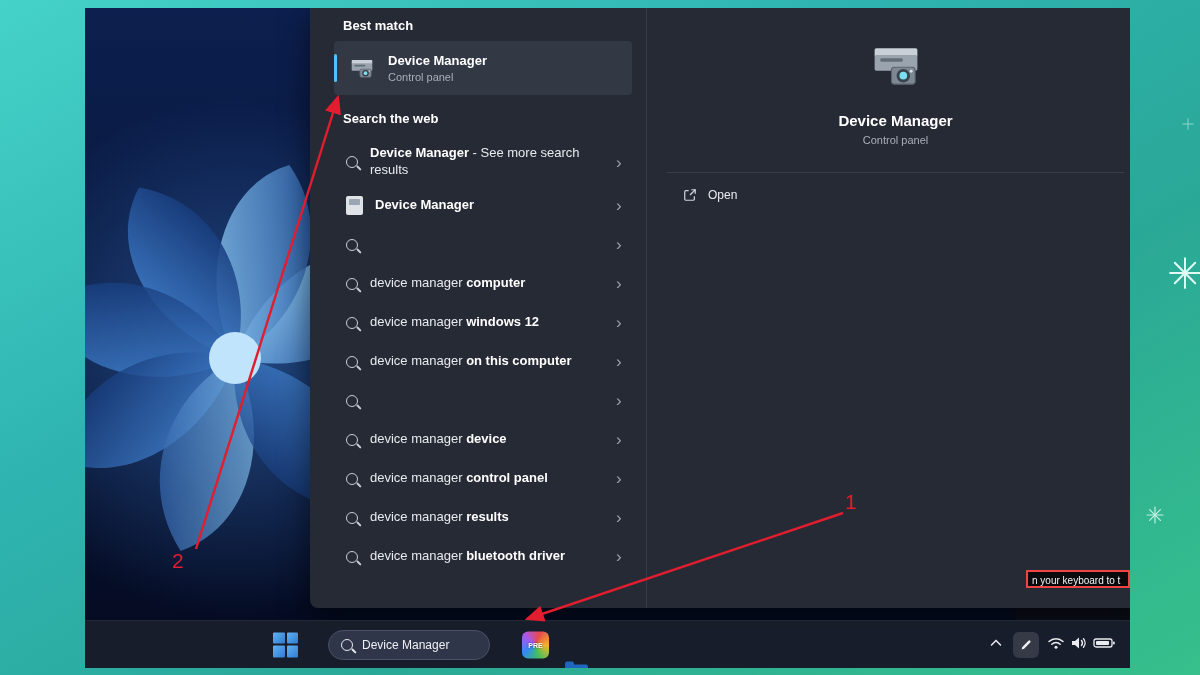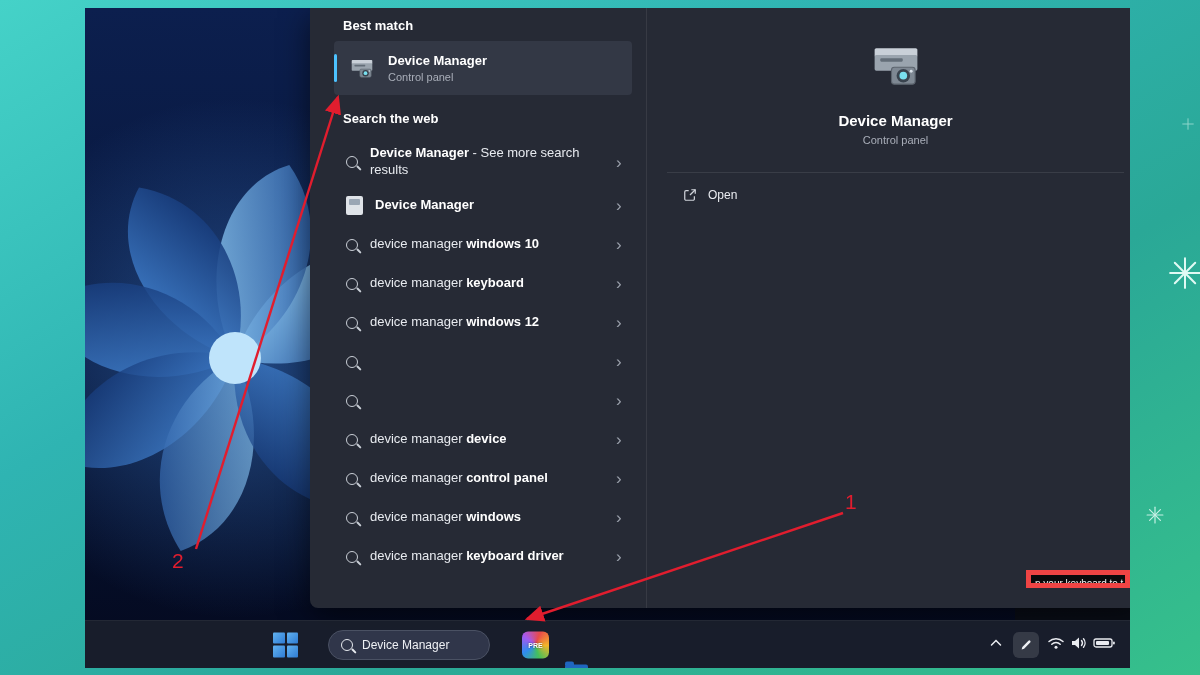--- a/index.html
+++ b/index.html
@@ -67,21 +67,21 @@
   .dp-title { margin-top:20px; font-size:15px; font-weight:600; color:#fff; }
   .dp-sub { margin-top:5px; font-size:11px; color:#a9aeb9; }
   .dp-div { width:calc(100% - 40px); height:1px; background:rgba(255,255,255,.09); margin-top:26px; }
   .dp-open { align-self:flex-start; margin:15px 0 0 36px; display:flex; align-items:center; gap:11px;
              font-size:12px; color:#e9ebf0; cursor:default; }
 
   
   .tooltip-frag {
     position:absolute; left:941px; top:562px; width:104px; height:18px;
     background:#0a0a0c; color:#f2f2f2; font-size:10px; line-height:18px;
-    padding-left:4px; white-space:nowrap; overflow:hidden; border:5px solid #ef4444;
+    padding-left:4px; white-space:nowrap; overflow:hidden; border:2px solid #ef4444;
   }
 
   
   .taskbar {
     position:absolute; left:0; bottom:0; width:100%; height:48px;
     background:rgba(25,30,43,.97); border-top:1px solid rgba(255,255,255,.05);
   }
   .tb { position:absolute; top:50%; transform:translateY(-50%); cursor:default; }
   .win-logo { width:25px; height:25px; display:grid; grid-template-columns:1fr 1fr; grid-template-rows:1fr 1fr; gap:2px; }
   .win-logo span { background:linear-gradient(135deg,#62b2f0,#2f7cd4); border-radius:1px; }
@@ -228,59 +228,59 @@
           </div>
 
           <div class="srow">
             <span class="app-sq"></span>
             <span class="stext"><span class="bld">Device Manager</span></span>
             <span class="chev"></span>
           </div>
 
           <div class="srow">
             <span class="mag"></span>
-            <span class="stext"><span class="pre">device manager </span><span class="bld">windows 10</span></span>
-            <span class="chev"></span>
-          </div>
-          <div class="srow">
-            <span class="mag"></span>
-            <span class="stext"><span class="pre">device manager </span><span class="bld">keyboard</span></span>
+            <span class="chev"></span>
+          </div>
+          <div class="srow">
+            <span class="mag"></span>
+            <span class="stext"><span class="pre">device manager </span><span class="bld">computer</span></span>
             <span class="chev"></span>
           </div>
           <div class="srow">
             <span class="mag"></span>
             <span class="stext"><span class="pre">device manager </span><span class="bld">windows 12</span></span>
             <span class="chev"></span>
           </div>
           <div class="srow">
             <span class="mag"></span>
+            <span class="stext"><span class="pre">device manager </span><span class="bld">on this computer</span></span>
             <span class="chev"></span>
           </div>
           <div class="srow">
             <span class="mag"></span>
             <span class="chev"></span>
           </div>
           <div class="srow">
             <span class="mag"></span>
             <span class="stext"><span class="pre">device manager </span><span class="bld">device</span></span>
             <span class="chev"></span>
           </div>
           <div class="srow">
             <span class="mag"></span>
             <span class="stext"><span class="pre">device manager </span><span class="bld">control panel</span></span>
             <span class="chev"></span>
           </div>
           <div class="srow">
             <span class="mag"></span>
-            <span class="stext"><span class="pre">device manager </span><span class="bld">windows</span></span>
-            <span class="chev"></span>
-          </div>
-          <div class="srow">
-            <span class="mag"></span>
-            <span class="stext"><span class="pre">device manager </span><span class="bld">keyboard driver</span></span>
+            <span class="stext"><span class="pre">device manager </span><span class="bld">results</span></span>
+            <span class="chev"></span>
+          </div>
+          <div class="srow">
+            <span class="mag"></span>
+            <span class="stext"><span class="pre">device manager </span><span class="bld">bluetooth driver</span></span>
             <span class="chev"></span>
           </div>
         </div>
       </div>
 
       <div class="col-right">
         <svg width="54" height="54" viewBox="0 0 48 48">
           <rect x="5" y="9" width="38" height="8" rx="1.5" fill="#c9d0d8"></rect>
           <rect x="5" y="15" width="38" height="14" rx="1.5" fill="#9aa4ae"></rect>
           <rect x="10" y="18" width="20" height="3" rx="1" fill="#636d78"></rect>

